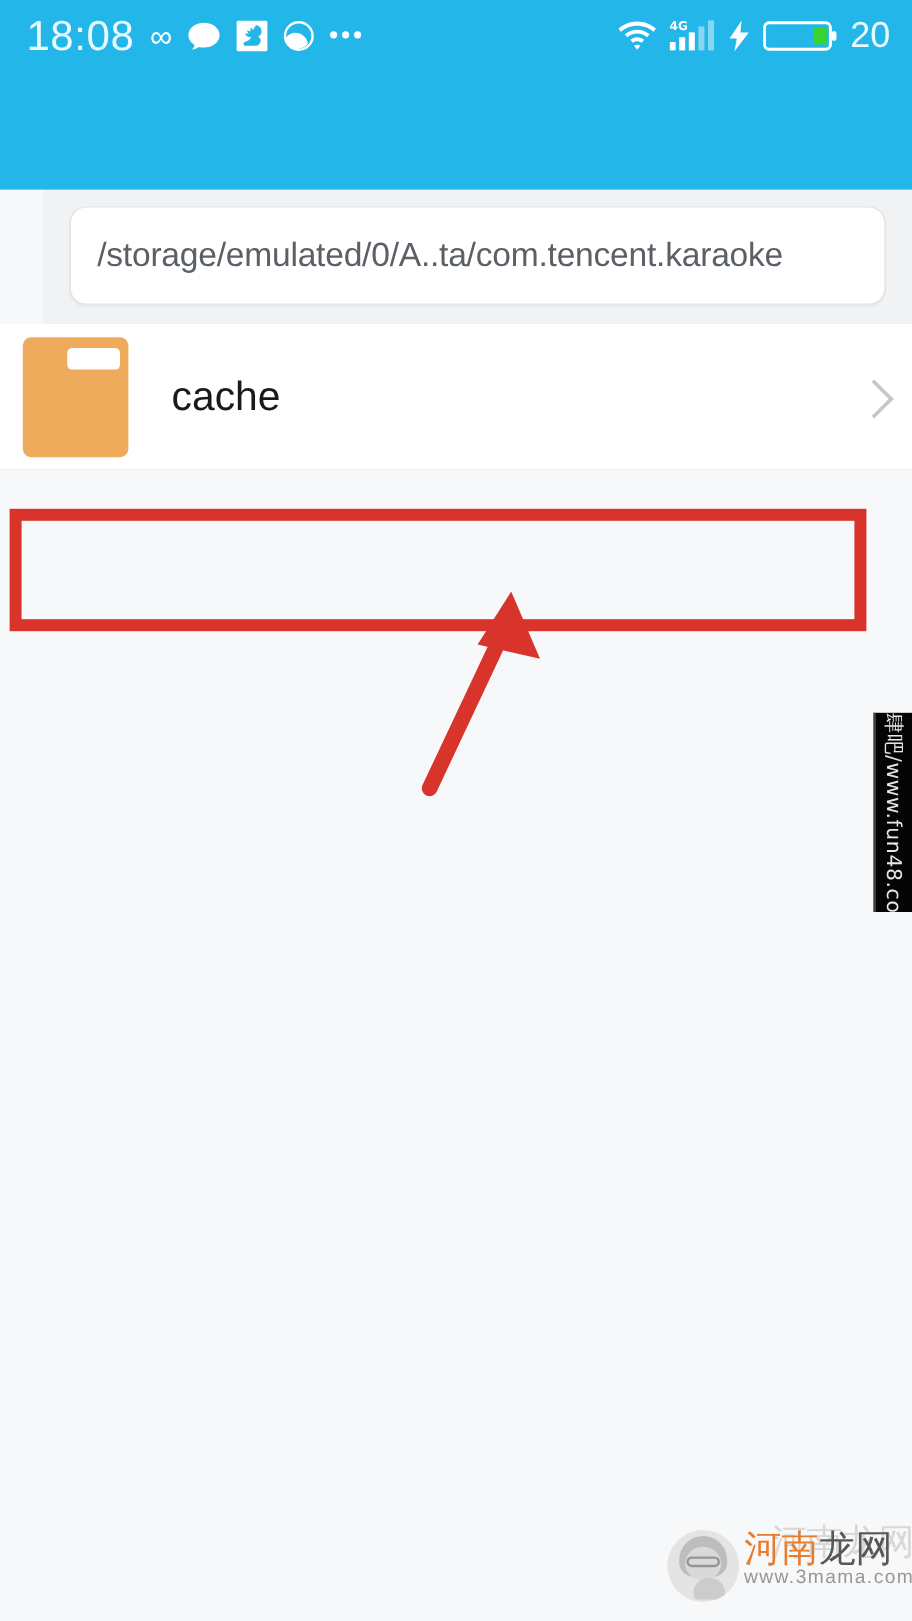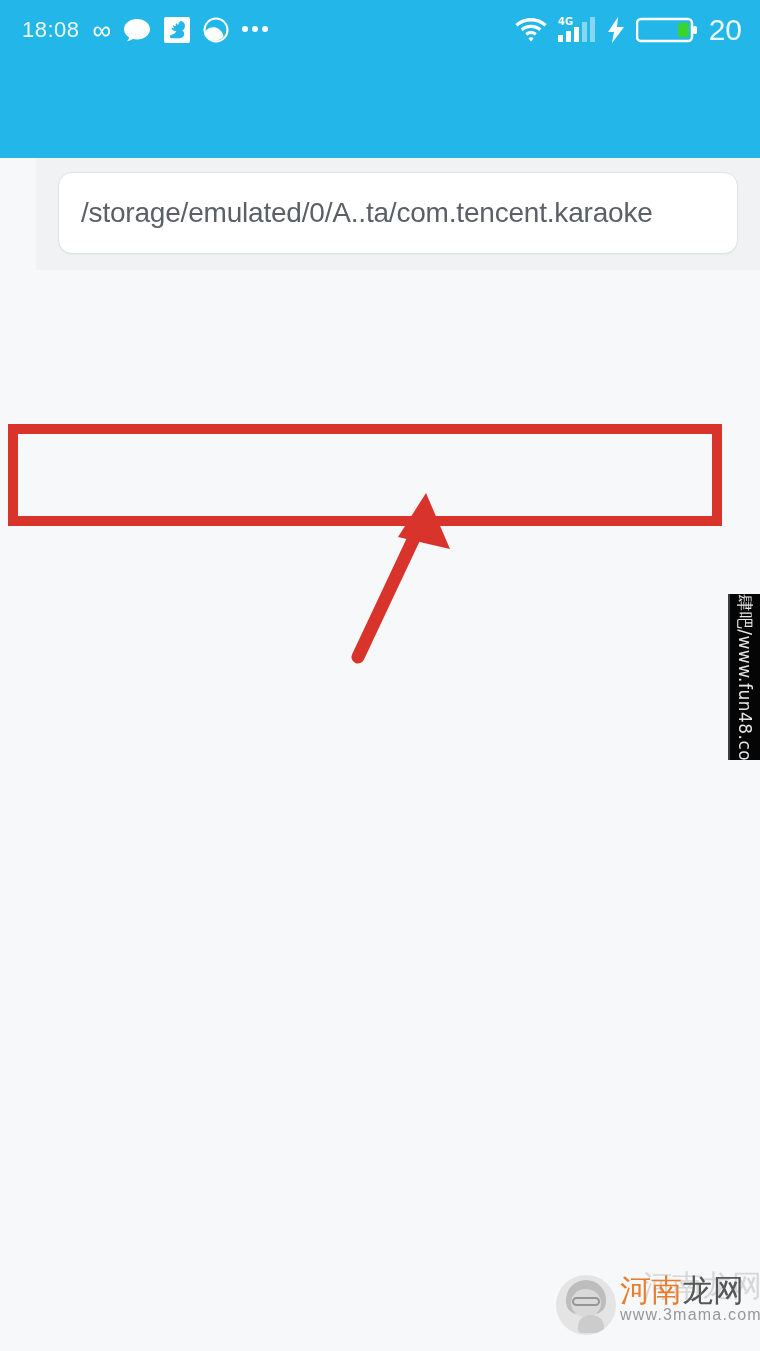--- a/index.html
+++ b/index.html
@@ -25,21 +25,21 @@
     padding: 0 18px 0 22px;
     box-sizing: border-box;
     color: #ffffff;
   }
   .status-left {
     display: flex;
     align-items: center;
     gap: 13px;
   }
   .status-time {
-    font-size: 22px;
+    font-size: 35px;
     letter-spacing: 0.5px;
     color: #eaf8ff;
     line-height: 1;
   }
   .status-right {
     display: flex;
     align-items: center;
     gap: 11px;
   }
   .battery-pct {
@@ -409,20 +409,25 @@
 </div>
 
 <div class="path-wrap">
   <div class="path-box">
     <span class="path-text">/storage/emulated/0/A..ta/com.tencent.karaoke</span>
   </div>
 </div>
 
 <div class="file-list">
 
+  <div class="file-row">
+    <span class="folder-icon"></span>
+    <span class="file-name">cache</span>
+    <span class="row-chevron"></span>
+  </div>
 
   <div class="row-spacer"></div>
 
 
 </div>
 
 <div class="annot-box"></div>
 
 <svg class="annot-arrow" viewBox="0 0 140 190">
   <path d="M28 172 L92 36" stroke="#d9342b" stroke-width="13" stroke-linecap="round" fill="none"></path>

